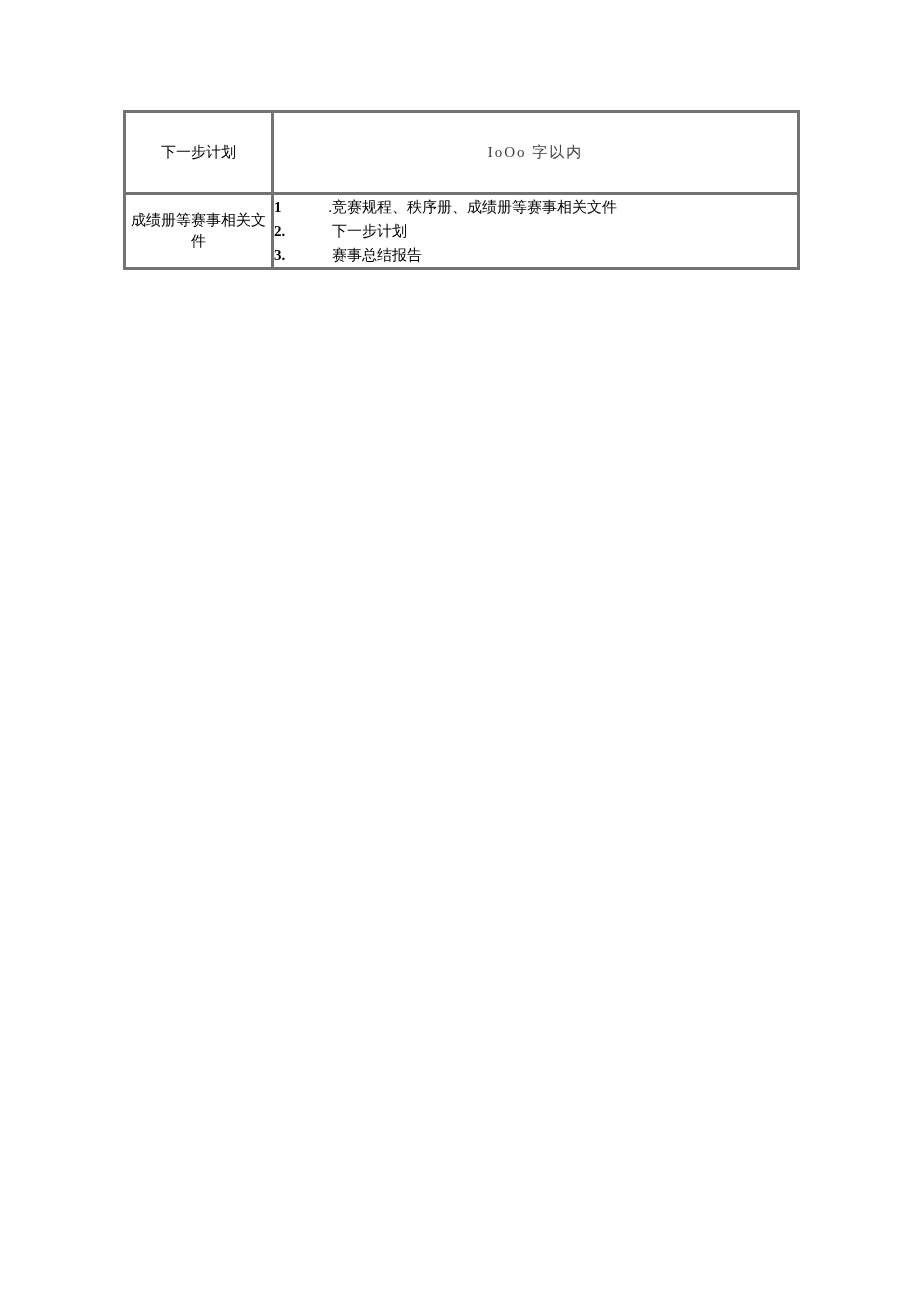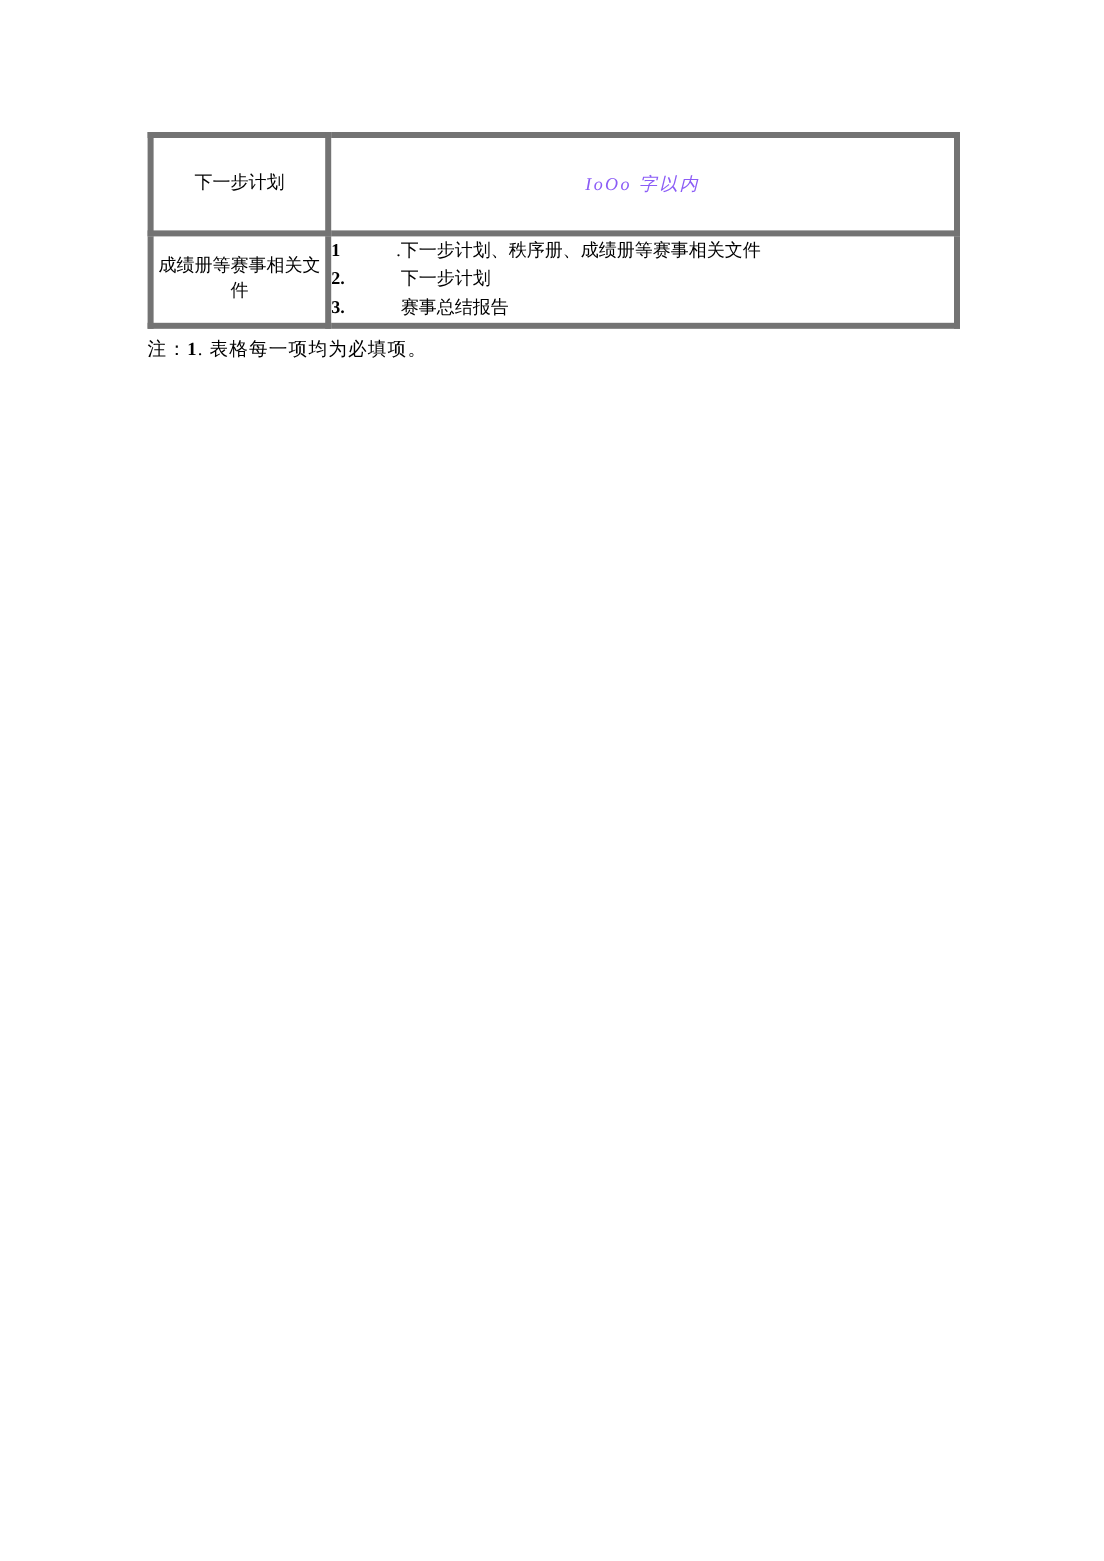--- a/index.html
+++ b/index.html
@@ -10,38 +10,37 @@
       color: #000;
       font-size: 16px;
       padding: 110px 120px 0 123px;
     }
     table.doc {
       width: 100%;
       border-collapse: collapse;
       table-layout: fixed;
     }
     table.doc td {
-      border: 5px solid #737373;
+      border: 3px solid #737373;
       padding: 0;
       vertical-align: middle;
     }
     td.left  {
       width: 148px;
       text-align: center;
       font-size: 15px;
       line-height: 1.4;
     }
     td.row1  { height: 82px; }
     td.row2  { height: 74px; }
     td.val1  { text-align: center; }
     .red     {
-      color: #8b5cf6;
+      color: #404040;
       letter-spacing: 2px;
       font-size: 15px;
-      font-style: italic;
     }
     table.inner {
       width: 100%;
       border-collapse: collapse;
     }
     table.inner td {
       border: none;
       font-size: 15px;
       line-height: 1.6;
     }
@@ -69,36 +68,33 @@
     </td>
   </tr>
   <tr>
     <td class="left row2">成绩册等赛事相关文件</td>
     <td class="row2">
       <table class="inner">
         <tbody>
               <tr>
           <td class="num">1</td>
           <td class="dot">.</td>
-          <td class="txt">下一步计划、秩序册、成绩册等赛事相关文件</td>
+          <td class="txt">竞赛规程、秩序册、成绩册等赛事相关文件</td>
         </tr>
         <tr>
           <td class="num">2.</td>
           <td class="dot"></td>
           <td class="txt">下一步计划</td>
         </tr>
         <tr>
           <td class="num">3.</td>
           <td class="dot"></td>
           <td class="txt">赛事总结报告</td>
         </tr>
       </tbody>
           </table>
     </td>
   </tr>
 </tbody>
   </table>
 
 <div class="notes">
-  <div>
-    <span>注：</span><b>1</b><span>. 表格每一项均为必填项。</span>
-  </div>
 </div>
 
 </body></html>

